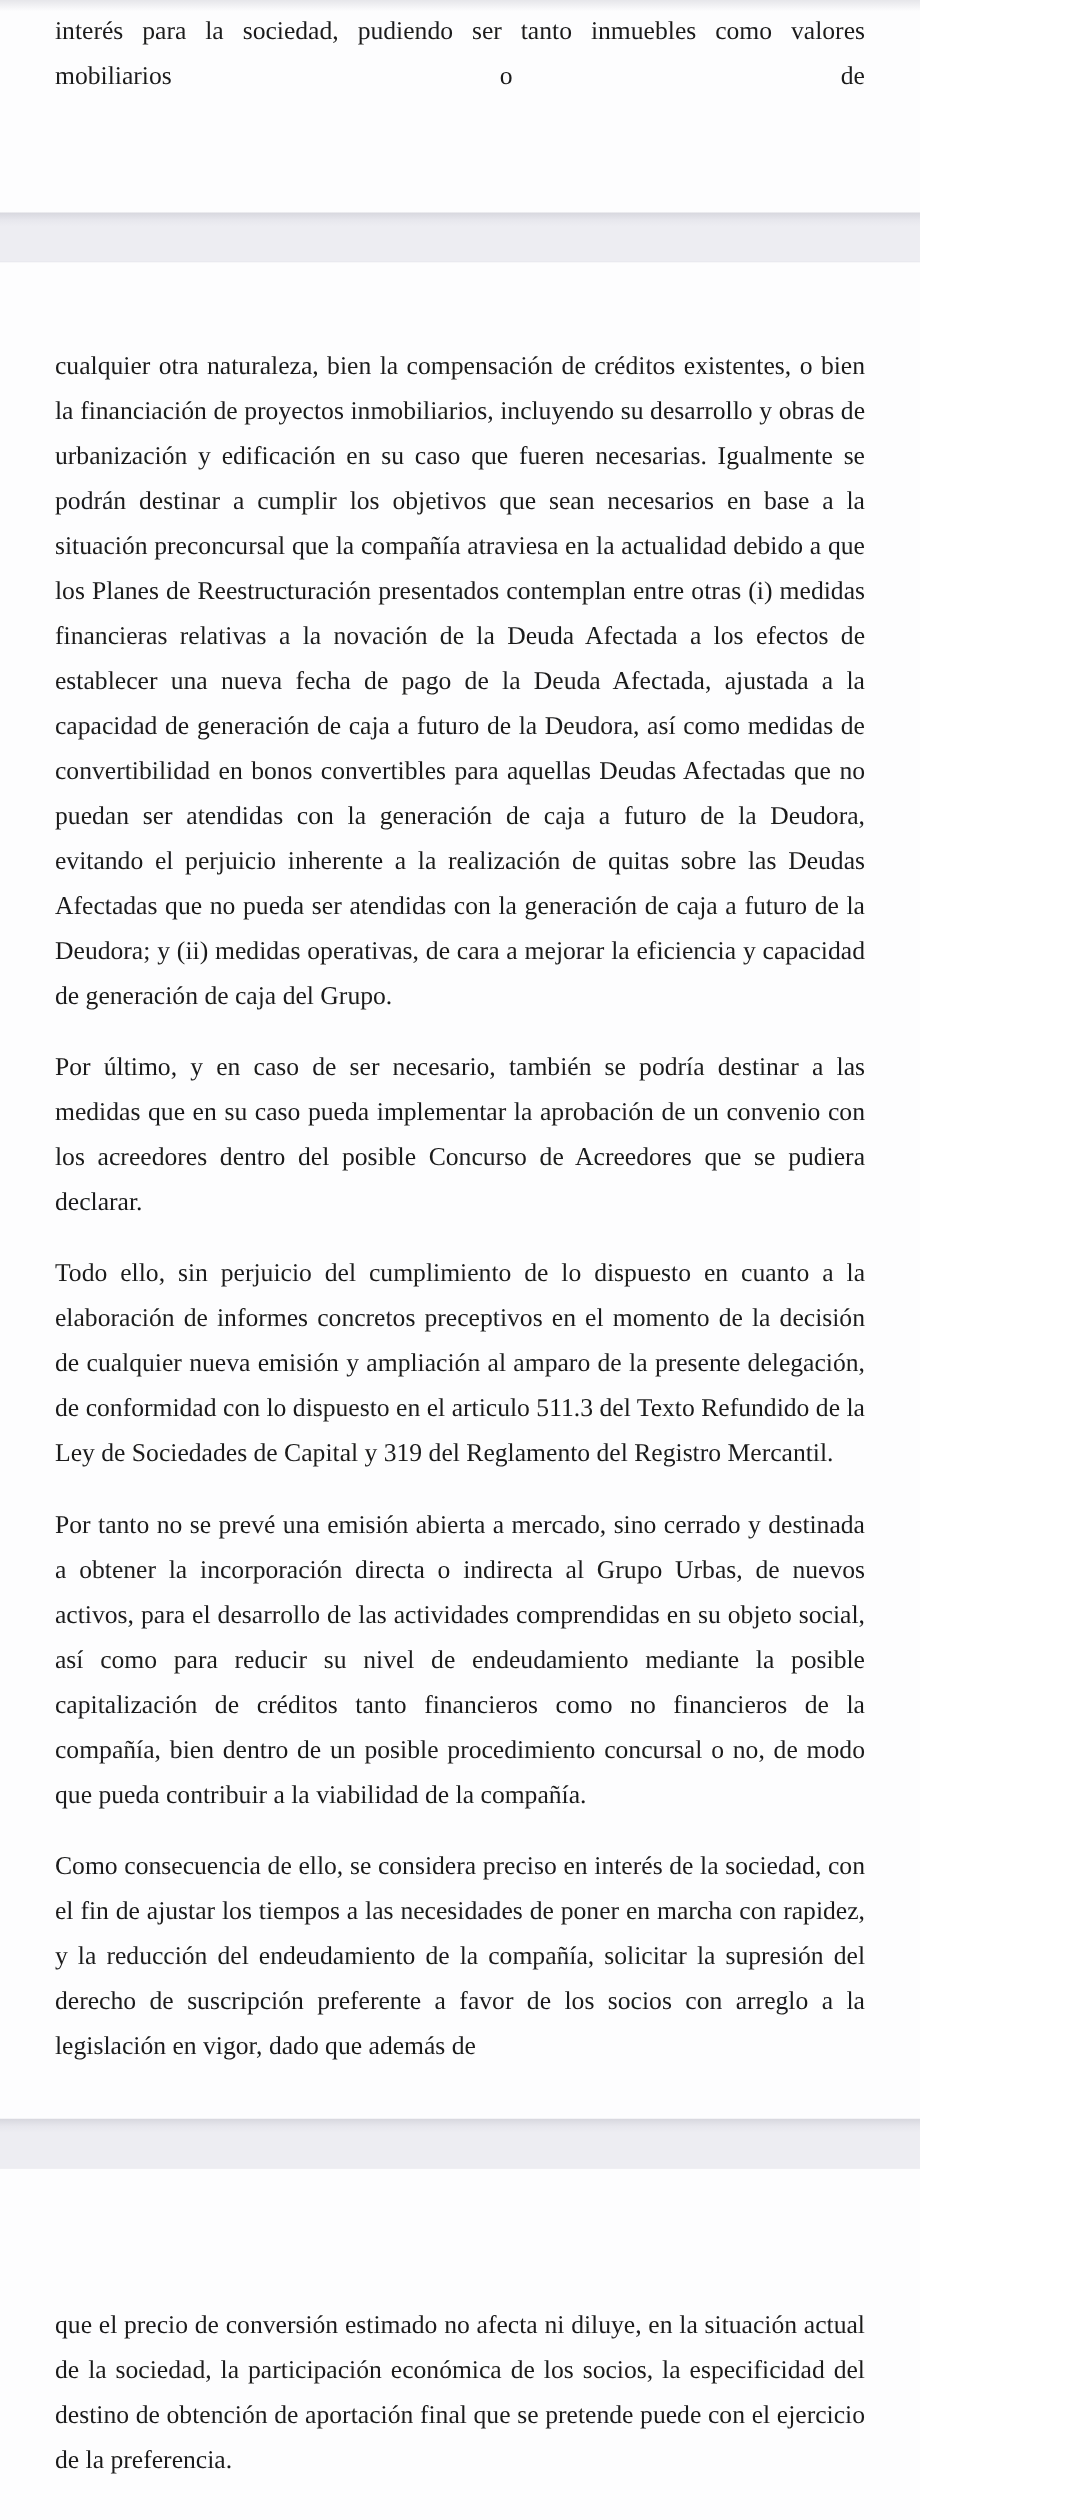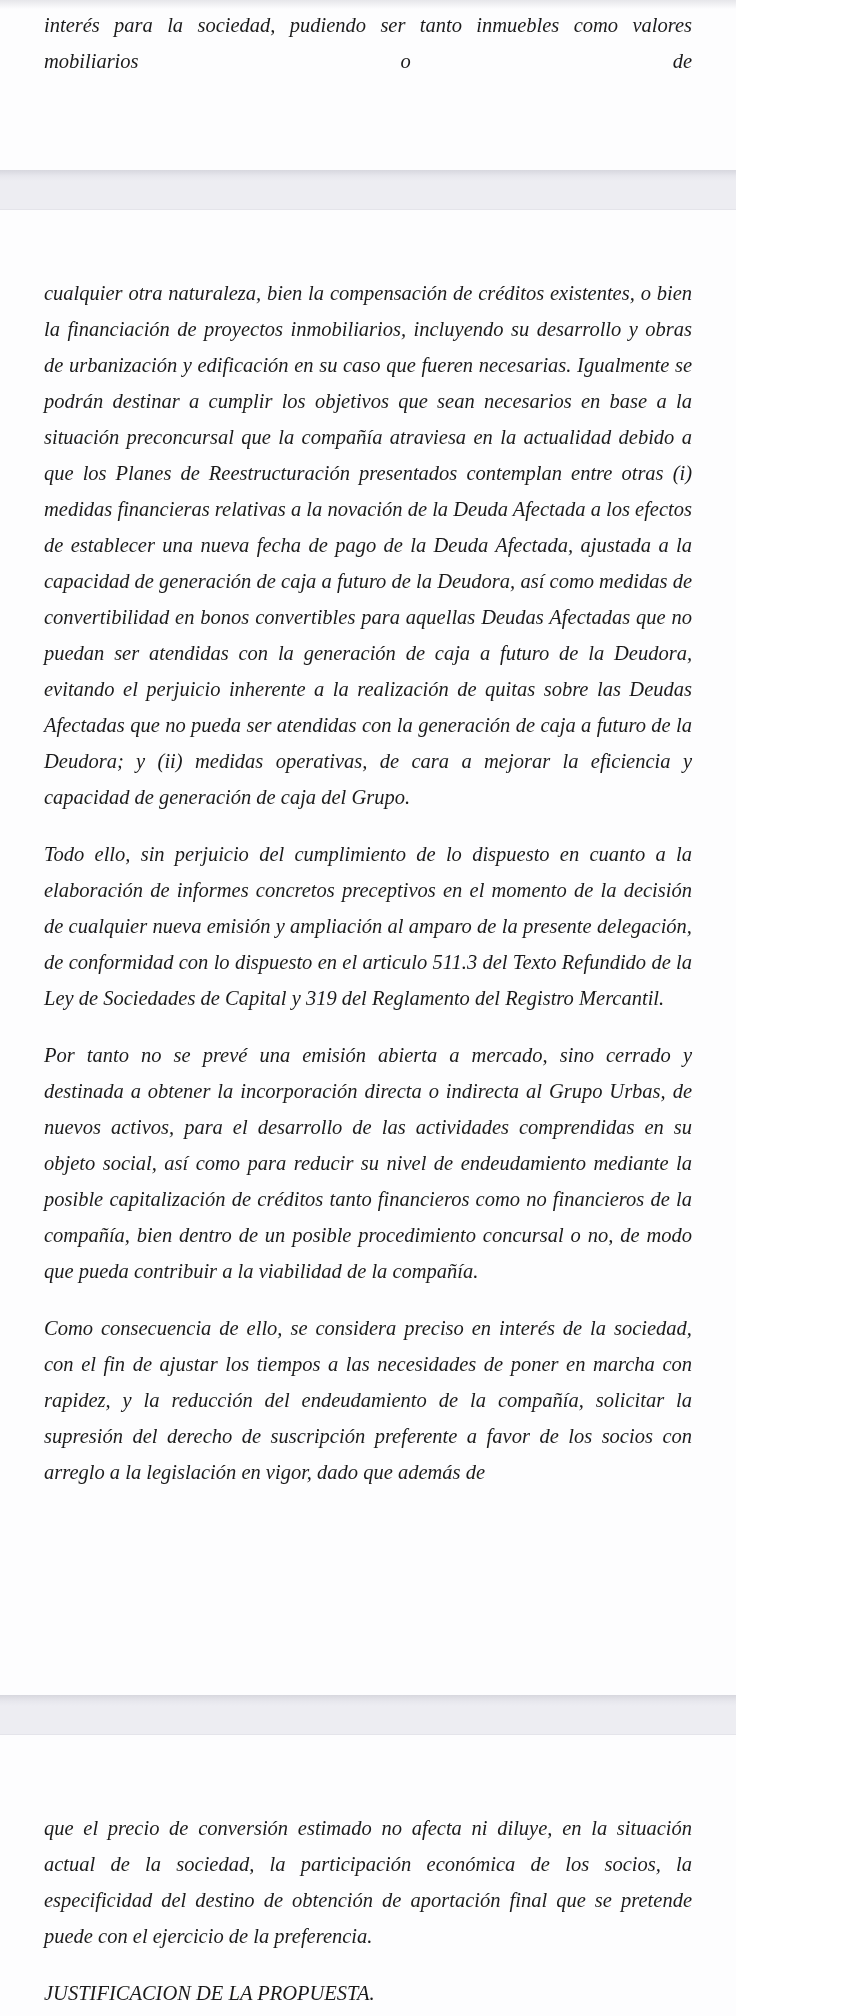--- a/index.html
+++ b/index.html
@@ -10,21 +10,20 @@
     overflow: hidden;
     background: #ffffff;
     font-family: "Liberation Serif", "DejaVu Serif", serif;
     color: #1b1b1b;
   }
   .viewport {
     position: relative;
     width: 736px;
     height: 2016px;
     overflow: hidden;
-    font-style: italic;
   }
   .top-shade {
     position: absolute;
     top: 0; left: 0;
     width: 100%; height: 9px;
     background: linear-gradient(to bottom, rgba(110,110,130,0.16), rgba(110,110,130,0));
     pointer-events: none;
     z-index: 2;
   }
   .page {
@@ -53,21 +52,21 @@
     height: 40px;
     background: linear-gradient(to bottom, #d7d7de 0px, #e7e7ed 6px, #ededf2 11px, #ededf2 100%);
     border-bottom: 1px solid #e4e4ea;
   }
   .page-main {
     height: 1485px;
     padding-top: 65px;
   }
   .fragment-bottom {
     height: 281px;
-    padding-top: 75px;
+    padding-top: 107px;
   }
   .heading-par {
     margin: 0;
     text-align: left;
   }
 </style>
 </head>
 <body>
 
 <div class="viewport">
@@ -75,20 +74,21 @@
 
   <div class="page fragment-top">
     <div class="page-text cont-line">interés para la sociedad, pudiendo ser tanto inmuebles como valores mobiliarios o de</div>
   </div>
 
   <div class="separator"></div>
 
   <div class="page page-main">
     <div class="page-text">
       <p class="doc-par">cualquier otra naturaleza, bien la compensación de créditos existentes, o bien la financiación de proyectos inmobiliarios, incluyendo su desarrollo y obras de urbanización y edificación en su caso que fueren necesarias. Igualmente se podrán destinar a cumplir los objetivos que sean necesarios en base a la situación preconcursal que la compañía atraviesa en la actualidad debido a que los Planes de Reestructuración presentados contemplan entre otras (i) medidas financieras relativas a la novación de la Deuda Afectada a los efectos de establecer una nueva fecha de pago de la Deuda Afectada, ajustada a la capacidad de generación de caja a futuro de la Deudora, así como medidas de convertibilidad en bonos convertibles para aquellas Deudas Afectadas que no puedan ser atendidas con la generación de caja a futuro de la Deudora, evitando el perjuicio inherente a la realización de quitas sobre las Deudas Afectadas que no pueda ser atendidas con la generación de caja a futuro de la Deudora; y (ii) medidas operativas, de cara a mejorar la eficiencia y capacidad de generación de caja del Grupo.</p>
+      <p class="doc-par">Por último, y en caso de ser necesario, también se podría destinar a las medidas que en su caso pueda implementar la aprobación de un convenio con los acreedores dentro del posible Concurso de Acreedores que se pudiera declarar.</p>
       <p class="doc-par">Todo ello, sin perjuicio del cumplimiento de lo dispuesto en cuanto a la elaboración de informes concretos preceptivos en el momento de la decisión de cualquier nueva emisión y ampliación al amparo de la presente delegación, de conformidad con lo dispuesto en el articulo 511.3 del Texto Refundido de la Ley de Sociedades de Capital y 319 del Reglamento del Registro Mercantil.</p>
       <p class="doc-par">Por tanto no se prevé una emisión abierta a mercado, sino cerrado y destinada a obtener la incorporación directa o indirecta al Grupo Urbas, de nuevos activos, para el desarrollo de las actividades comprendidas en su objeto social, así como para reducir su nivel de endeudamiento mediante la posible capitalización de créditos tanto financieros como no financieros de la compañía, bien dentro de un posible procedimiento concursal o no, de modo que pueda contribuir a la viabilidad de la compañía.</p>
       <p class="doc-par">Como consecuencia de ello, se considera preciso en interés de la sociedad, con el fin de ajustar los tiempos a las necesidades de poner en marcha con rapidez, y la reducción del endeudamiento de la compañía, solicitar la supresión del derecho de suscripción preferente a favor de los socios con arreglo a la legislación en vigor, dado que además de</p>
     </div>
   </div>
 
   <div class="separator"></div>
 
   <div class="page fragment-bottom">
     <div class="page-text">

